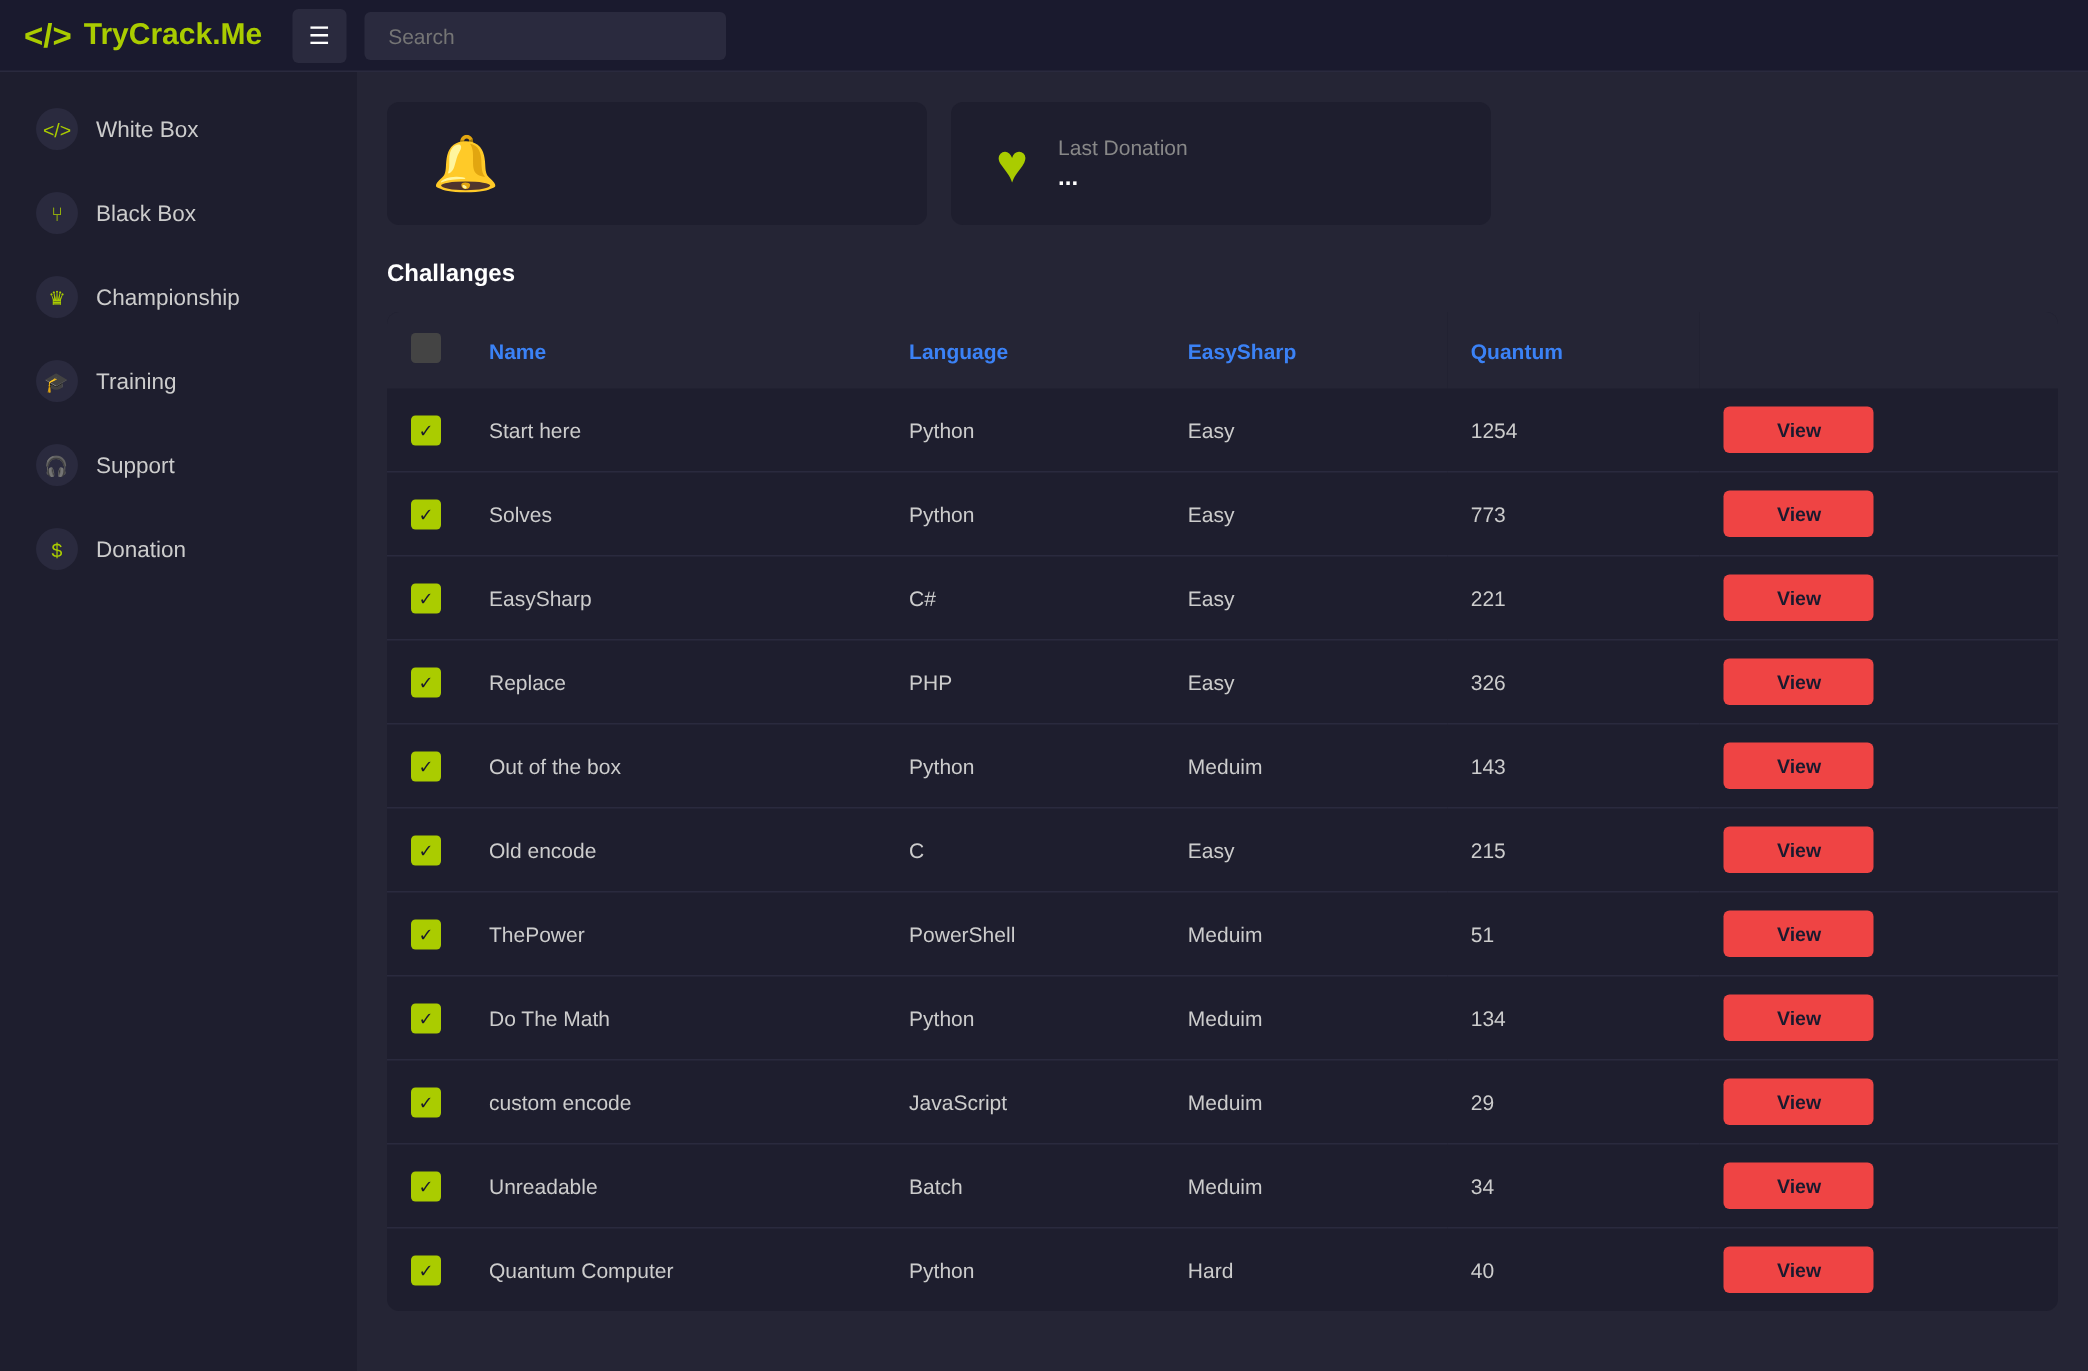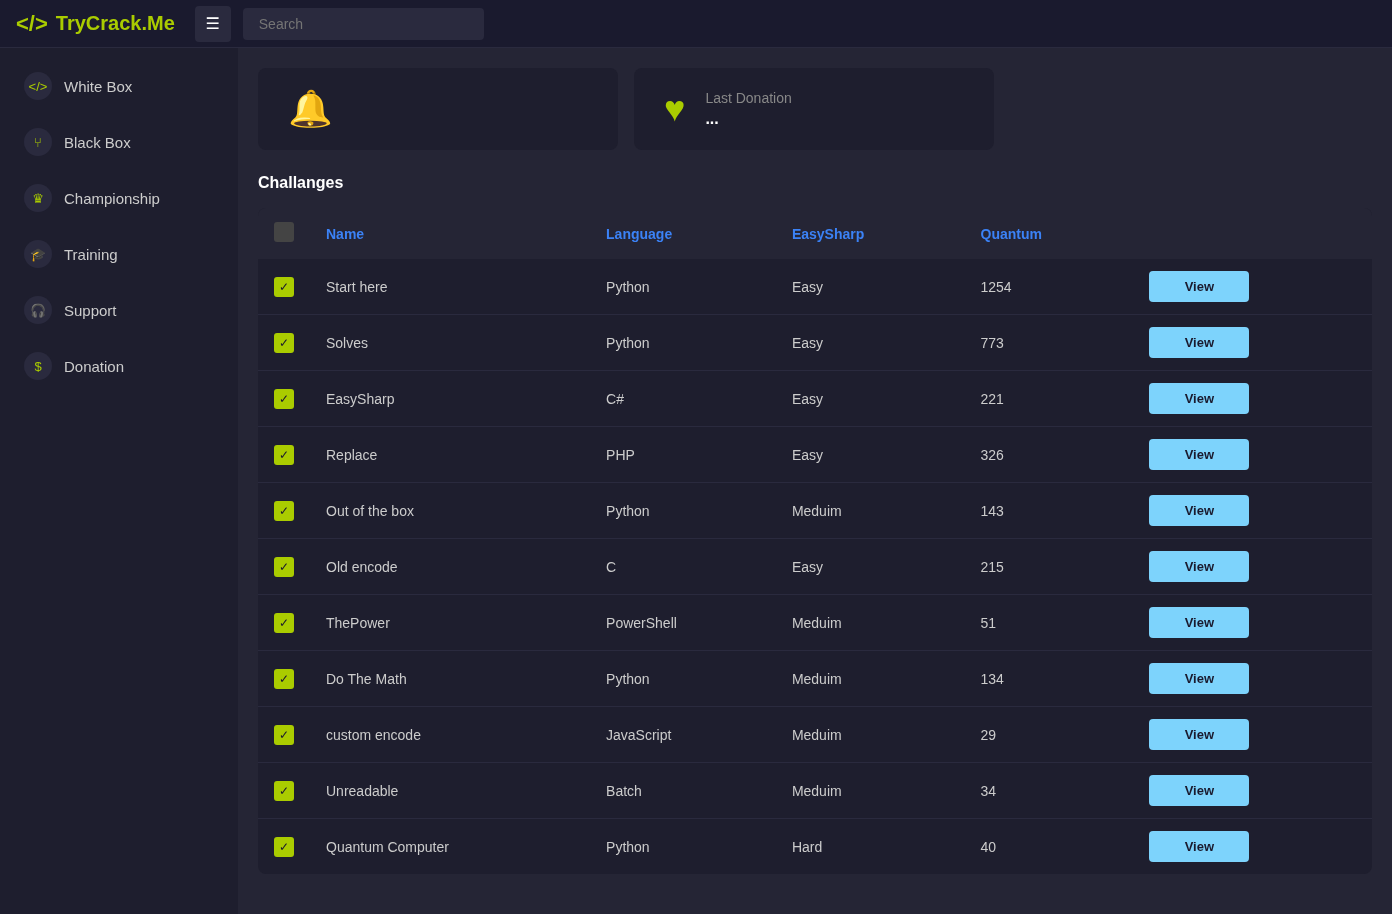--- a/index.html
+++ b/index.html
@@ -195,21 +195,21 @@
       font-size: 12px;
     }
     .checkbox-header {
       width: 20px;
       height: 20px;
       background: #444;
       border-radius: 3px;
       display: inline-block;
     }
     .view-btn {
-      background: #7dd3fc;
+      background: #ef4444;
       color: #1a1a2e;
       border: none;
       padding: 8px 24px;
       border-radius: 4px;
       font-weight: bold;
       font-size: 13px;
       cursor: pointer;
       width: 100px;
     }
 

